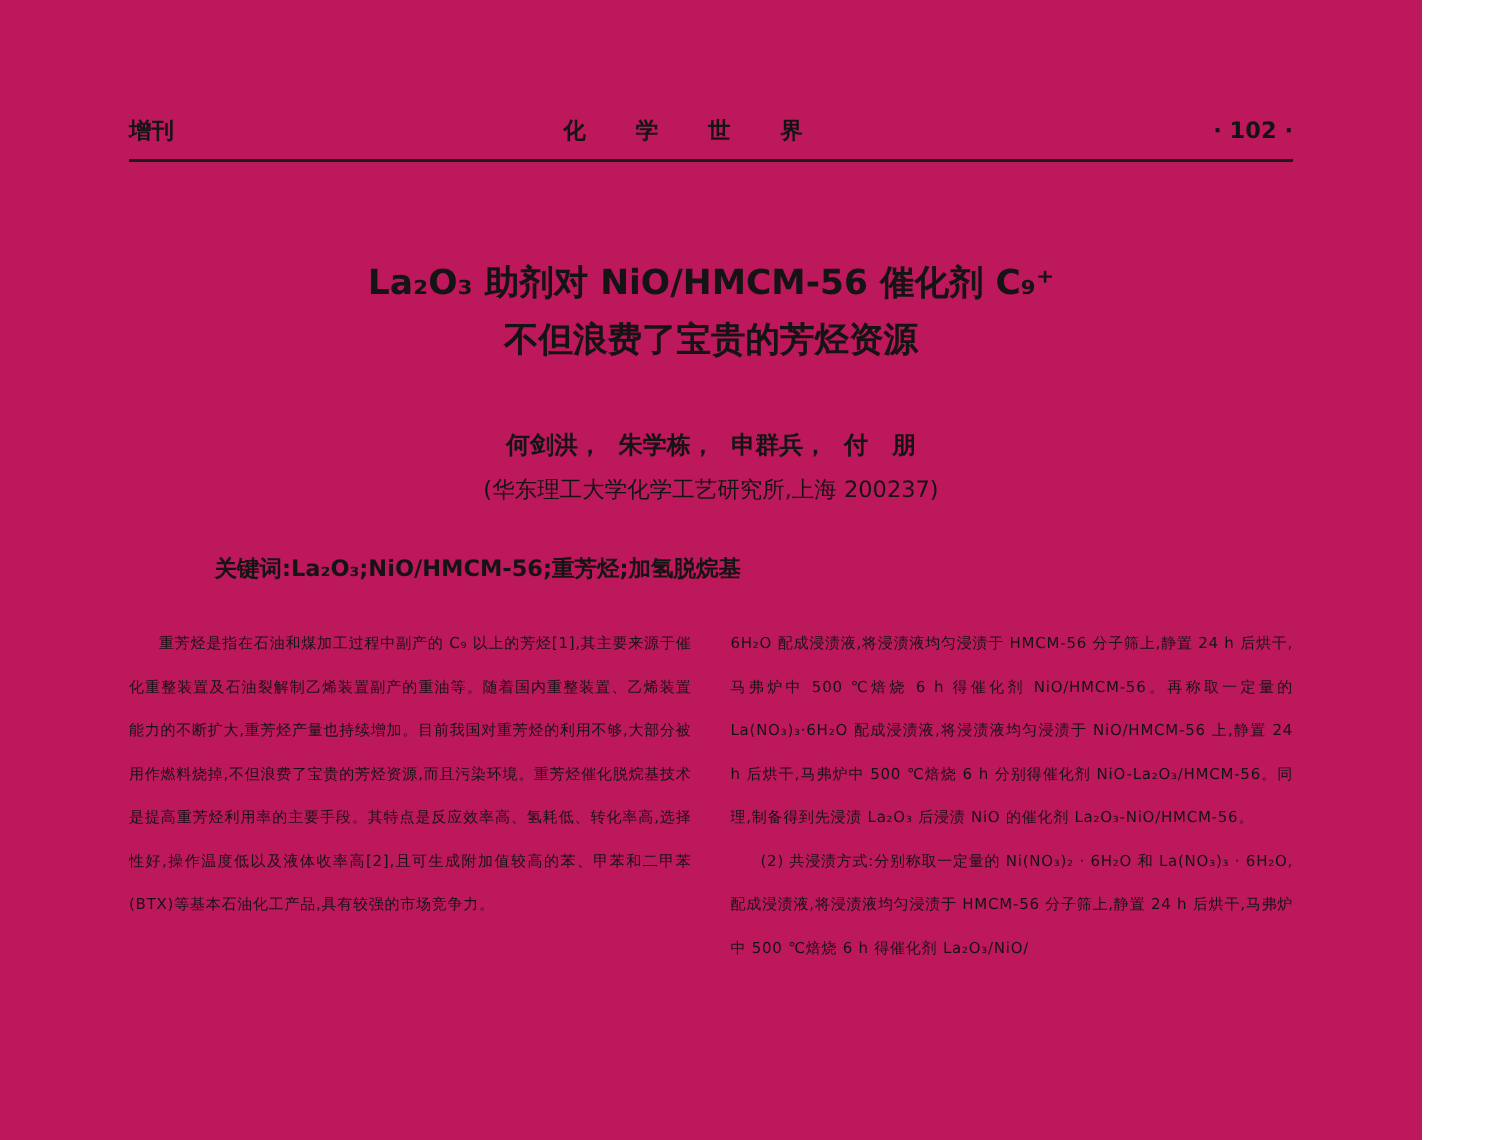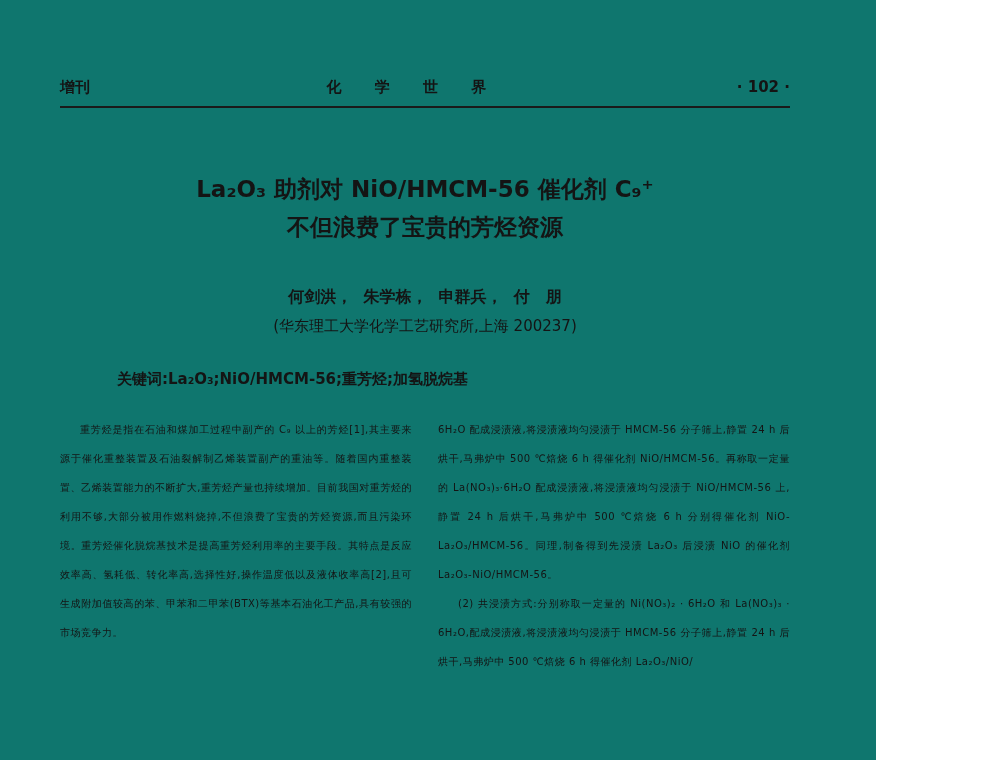--- a/index.html
+++ b/index.html
@@ -5,25 +5,25 @@
   html, body {
     margin: 0;
     padding: 0;
     background: #ffffff;
     width: 1000px;
     height: 760px;
     overflow: hidden;
   }
   .page {
     position: relative;
-    width: 876px;
+    width: 948px;
     height: 760px;
     box-sizing: border-box;
-    padding: 78px 86px 0 60px;
-    background: #0f766e;
+    padding: 78px 86px 0 86px;
+    background: #be185d;
     color: #141414;
     font-family: "DejaVu Sans", "Liberation Sans", sans-serif;
   }
   .header {
     display: flex;
     justify-content: space-between;
     align-items: baseline;
     font-size: 15px;
     font-weight: 600;
   }

